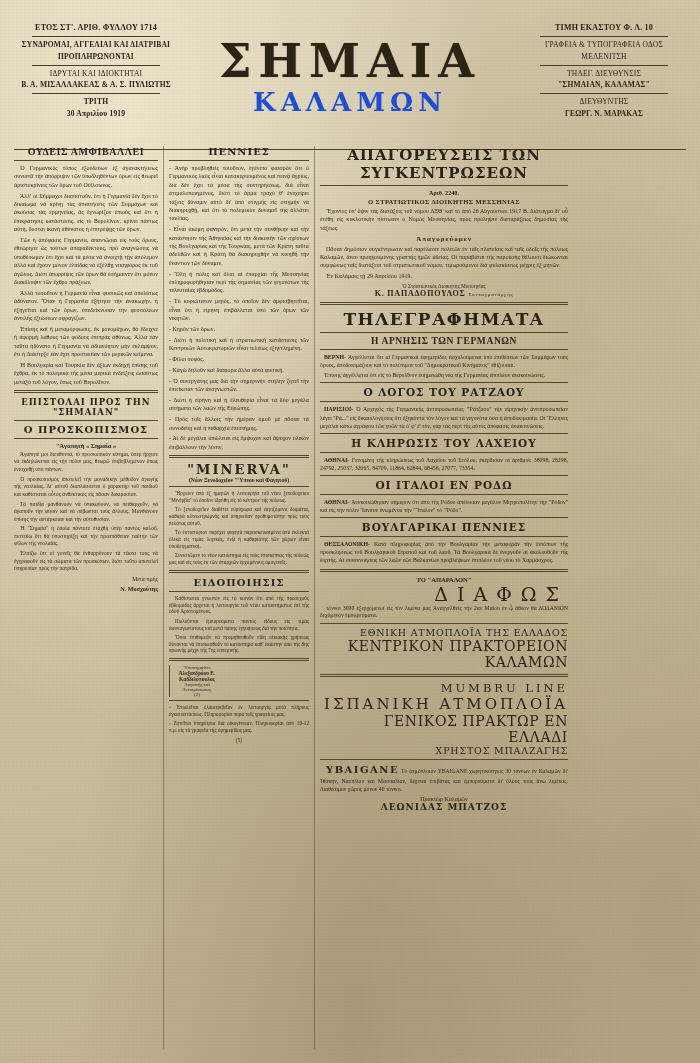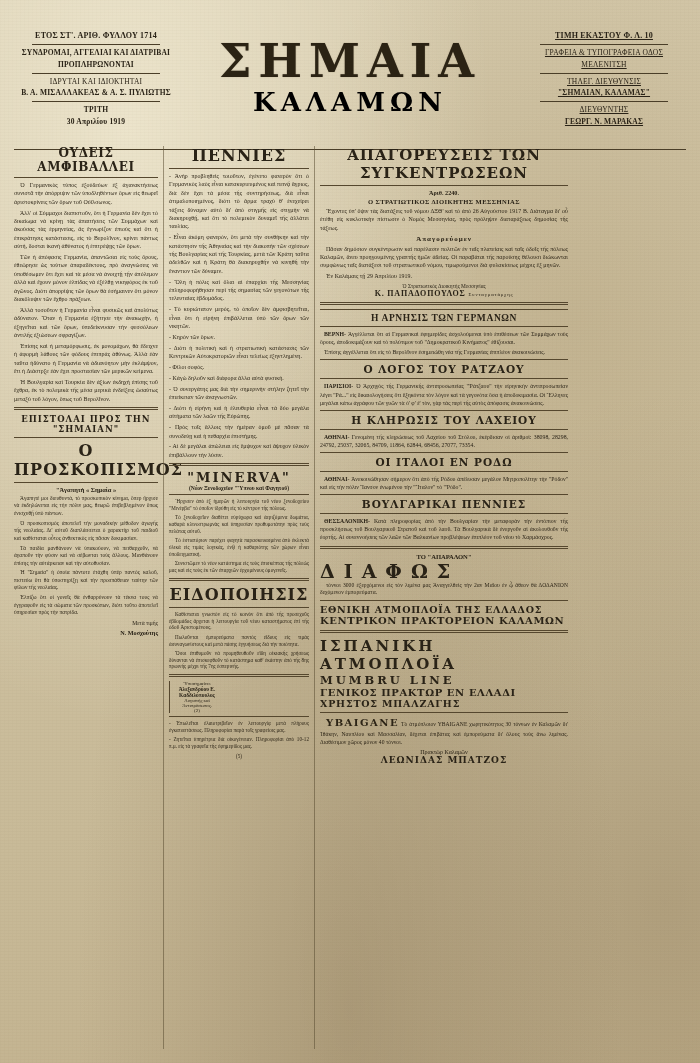--- a/index.html
+++ b/index.html
@@ -30,63 +30,63 @@
     pointer-events:none;
   }
   .sheet {
     position:absolute;
     left:14px; top:22px; right:14px; bottom:14px;
   }
 
   
   .masthead { position:relative; height:122px; }
   .mh-left, .mh-right {
-    position:absolute; top:8px;
+    position:absolute; top:0;
     text-align:center; font-size:7.5px; line-height:1.55;
     letter-spacing:.2px;
   }
   .mh-left { left:2px; width:160px; }
-  .mh-right { right:2px; width:160px;text-decoration:underline; }
+  .mh-right { right:2px; width:160px; }
   .mh-left .l1, .mh-right .l1 { font-weight:bold; font-size:8px; }
   .mh-rule { border-top:1px solid #4a3e28; margin:2px 16px; }
   .mh-center {
     position:absolute; left:168px; right:168px; top:0; text-align:center;
   }
   .title-big {
     font-family:"DejaVu Serif", serif;
     font-size:46px; font-weight:bold; letter-spacing:7px;
     line-height:1.02; color:#2b2314;
     text-shadow:0 0 1px rgba(60,48,28,.5);
     margin-top:16px;
   }
   .title-sub {
     font-family:"DejaVu Serif", serif;
     font-size:26px; font-weight:bold; letter-spacing:5px;
-    margin-top:2px; color:#000000;
+    margin-top:2px; color:#1d4ed8;
   }
   .title-tag {
     margin-top:6px; font-size:8px; letter-spacing:2.4px; font-weight:bold;
   }
   .mh-bottomline { border-top:1px solid #4a3e28; margin-top:5px; }
 
   
   .cols { position:absolute; top:124px; left:0; right:0; bottom:0; display:flex; }
   .col { position:relative; }
   .c1 { width:144px; }
   .c2 { width:140px; }
   .c4 { width:242px; }
   .vrule { width:1px; background:#5a4c32; opacity:.55; margin:0 5px; }
 
   .hdr {
     text-align:center; font-weight:bold;
     font-family:"DejaVu Serif", serif;
     letter-spacing:1px;
   }
-  .h-main { font-size:12px; letter-spacing:.6px; }
-  .h-sm { font-size:16px; }
+  .h-main { font-size:10px; letter-spacing:.6px;font-family:Liberation Serif, serif; }
+  .h-sm { font-size:10px; }
   .h-xs { font-size:8.5px; }
   .rule { border-top:1px solid #55472e; margin:3px 0; }
   .rule-d { border-top:1px solid #55472e; border-bottom:1px solid #55472e; height:3px; margin:4px 0; }
 
   .body-txt {
     font-size:5.9px; line-height:1.42; text-align:justify;
     text-justify:inter-word; hyphens:auto;
     letter-spacing:.05px;
     color:#2c2416;
   }
@@ -102,27 +102,27 @@
   .tel-title {
     font-family:"DejaVu Serif", serif; font-weight:bold;
     font-size:17px; letter-spacing:1.5px; text-align:center;
   }
   .tel-sub { font-size:9.5px; font-weight:bold; text-align:center; letter-spacing:.6px; }
   .tel-h { font-size:10.5px; font-weight:bold; text-align:center; letter-spacing:1px; margin:2px 0; font-family:"DejaVu Serif", serif; }
   .tel-blk { font-size:5.8px; line-height:1.4; text-align:justify; }
   .tel-blk p { margin:0 0 2px 0; text-indent:4px; }
 
   .big-ad {
-    font-family:"DejaVu Serif", serif; font-weight:bold; text-align:left;
+    font-family:"DejaVu Serif", serif; font-weight:normal; text-align:right;
   }
   .ad-1 { font-size:19px; letter-spacing:9px; }
   .ad-2 { font-size:11.5px; letter-spacing:1.2px; }
   .ad-3 { font-size:15px; letter-spacing:3px; }
   .ad-4 { font-size:9.5px; letter-spacing:.8px; }
-  .ad-5 { font-size:10px; letter-spacing:.6px; }
+  .ad-5 { font-size:14px; letter-spacing:.6px; }
   .kinini { font-family:"DejaVu Serif", serif; font-size:14px; font-weight:bold; letter-spacing:3px; text-align:center; }
   .minerva { font-family:"DejaVu Serif", serif; font-size:13px; font-weight:bold; letter-spacing:2px; text-align:center; }
 </style>
 </head>
 <body>
 
 <div class="paper"></div>
 <div class="grain"></div>
 
 <div class="sheet">
@@ -267,20 +267,21 @@
         <p>Πᾶσαν δημόσιον συγκέντρωσιν καὶ παρέλασιν πολιτῶν ἐν ταῖς πλατείαις καὶ ταῖς ὁδοῖς τῆς πόλεως Καλαμῶν, ἄνευ προηγουμένης γραπτῆς ἡμῶν ἀδείας. Οἱ παραβάται τῆς παρούσης θέλουσι διώκωνται συμφώνως ταῖς διατάξεσι τοῦ στρατιωτικοῦ νόμου, τιμωρούμενοι διὰ φυλακίσεως μέχρις ἓξ μηνῶν.</p>
         <p>Ἐν Καλάμαις τῇ 29 Ἀπριλίου 1919.</p>
       </div>
       <div class="center" style="font-size:5.4px;">Ὁ Στρατιωτικὸς Διοικητὴς Μεσσηνίας</div>
       <div class="center b" style="font-size:8px;letter-spacing:.8px;">
         <span>Κ. ΠΑΠΑΔΟΠΟΥΛΟΣ</span>
         <span style="font-size:5px;font-weight:normal;">Συνταγματάρχης</span>
       </div>
 
       <div class="rule-d"></div>
+      <div class="tel-title">ΤΗΛΕΓΡΑΦΗΜΑΤΑ</div>
       <div class="rule"></div>
       <div class="tel-sub">Η ΑΡΝΗΣΙΣ ΤΩΝ ΓΕΡΜΑΝΩΝ</div>
       <div class="rule"></div>
 
       <div class="tel-blk">
         <p><span class="b">ΒΕΡΝΗ</span><span>- Ἀγγέλλεται ὅτι αἱ Γερμανικαὶ ἐφημερίδες ἀσχολούμεναι ὑπὸ ἐπιθέσεων τῶν Συμμάχων τοὺς ὅρους, ἀποδοκιμάζουν καὶ τὸ πολύτιμον τοῦ "Δημοκρατικοῦ Κινήματος" ἐθίζουσαι.</span></p>
         <p>Ἐπίσης ἀγγέλλεται ὅτι εἰς τὸ Βερολῖνον ἐσημειώθη νέα τῆς Γερμανίας ἐπιπλέον ἀνακοινώσεις.</p>
       </div>
       <div class="rule"></div>
       <div class="tel-h">Ο ΛΟΓΟΣ ΤΟΥ ΡΑΤΖΑΟΥ</div>
@@ -310,22 +311,22 @@
       <div class="rule-d"></div>
       <div class="center b" style="font-size:6.6px;">ΤΟ "ΑΠΑΡΑΛΟΝ"</div>
       <div class="big-ad ad-1">ΔΙΑΦΩΣ</div>
       <div class="body-txt" style="font-size:5.6px;">
         <p>τόννοι 3000 ἐξερχόμενοι εἰς τὸν λιμένα μας Ἀναγγελθεὶς τὴν 2αν Μαΐου ἐν ᾧ ἄθεον θὰ ΔΟΔΑΝΙΟΝ δεχόμενον ἐμπορεύματα.</p>
       </div>
       <div class="rule"></div>
       <div class="big-ad ad-4">ΕΘΝΙΚΗ ΑΤΜΟΠΛΟΪΑ ΤΗΣ ΕΛΛΑΔΟΣ</div>
       <div class="big-ad ad-5">ΚΕΝΤΡΙΚΟΝ ΠΡΑΚΤΟΡΕΙΟΝ ΚΑΛΑΜΩΝ</div>
       <div class="rule-d"></div>
+      <div class="big-ad ad-2" style="letter-spacing:3px;">MUMBRU LINE</div>
       <div class="big-ad ad-3">ΙΣΠΑΝΙΚΗ ΑΤΜΟΠΛΟΪΑ</div>
-      <div class="big-ad ad-2" style="letter-spacing:3px;">MUMBRU LINE</div>
       <div class="big-ad ad-5">ΓΕΝΙΚΟΣ ΠΡΑΚΤΩΡ ΕΝ ΕΛΛΑΔΙ</div>
       <div class="big-ad ad-4">ΧΡΗΣΤΟΣ ΜΠΑΛΖΑΓΗΣ</div>
       <div class="rule"></div>
       <div class="body-txt" style="font-size:5.6px;">
         <p>
           <span style="font-family:'DejaVu Serif',serif;font-size:10px;font-weight:bold;letter-spacing:1.5px;margin-top:24px;">ΥΒΑΙGΑΝΕ</span>
           <span>Τὸ ἀτμόπλοιον ΥΒΑΙGΑΝΕ χωρητικότητος 30 τόννων ἐν Καλαμῶν δι' Ἰθάκην, Ναυπλίου καὶ Μασσαλίαν, δέχεται ἐπιβάτας καὶ ἐμπορεύματα δι' ὅλους τοὺς ἄνω λιμένας. Διαθέσιμον χῶρος μόνον 40 τόννοι.</span>
         </p>
       </div>
       <div class="center" style="font-size:6px;margin-top:3px;">Πρακτὼρ Καλαμῶν</div>

